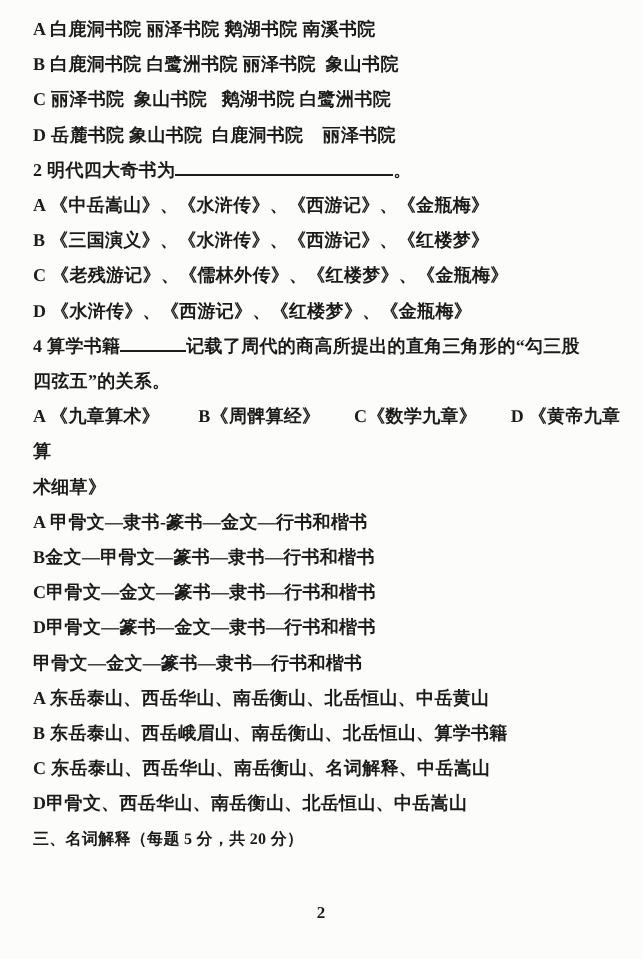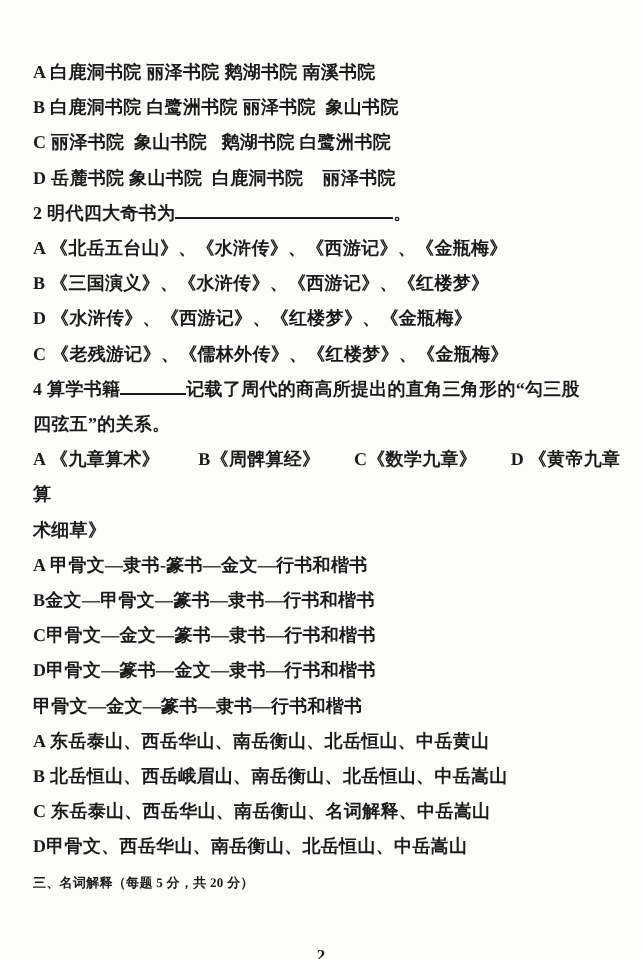--- a/index.html
+++ b/index.html
@@ -11,39 +11,38 @@
     width: 642px;
     height: 959px;
     background: #fcfcfa;
     color: #1b1b1b;
     font-family: "Liberation Serif", "DejaVu Serif", serif;
     overflow: hidden;
   }
   .page {
     position: absolute;
     inset: 0;
-    margin-top: 43px;
   }
   .content {
     position: absolute;
     left: 33px;
     top: 12px;
     right: 14px;
   }
   .line {
     font-size: 18px;
     line-height: 35.2px;
     font-weight: 600;
     letter-spacing: 0.3px;
     white-space: pre-wrap;
     text-rendering: geometricPrecision;
   }
   .line.bold {
     font-weight: 700;
-    font-size: 13px;
+    font-size: 16px;
   }
   .blank {
     display: inline-block;
     height: 0.95em;
     border-bottom: 2px solid #1b1b1b;
     vertical-align: baseline;
   }
   .page-number {
     position: absolute;
     left: 0;
@@ -57,33 +56,33 @@
 </head>
 <body>
 
 <div class="page">
   <div class="content" id="exam-body">
       <div class="line"><span>A 白鹿洞书院 丽泽书院 鹅湖书院 南溪书院</span></div>
       <div class="line"><span>B 白鹿洞书院 白鹭洲书院 丽泽书院  象山书院</span></div>
       <div class="line"><span>C 丽泽书院  象山书院   鹅湖书院 白鹭洲书院</span></div>
       <div class="line"><span>D 岳麓书院 象山书院  白鹿洞书院    丽泽书院</span></div>
       <div class="line"><span>2 明代四大奇书为</span><span class="blank" style="width: 218px;"></span><span>。</span></div>
-      <div class="line"><span>A 《北岳五台山》、《水浒传》、《西游记》、《金瓶梅》</span></div>
+      <div class="line"><span>A 《中岳嵩山》、《水浒传》、《西游记》、《金瓶梅》</span></div>
       <div class="line"><span>B 《三国演义》、《水浒传》、《西游记》、《红楼梦》</span></div>
+      <div class="line"><span>C 《老残游记》、《儒林外传》、《红楼梦》、《金瓶梅》</span></div>
       <div class="line"><span>D 《水浒传》、《西游记》、《红楼梦》、《金瓶梅》</span></div>
-      <div class="line"><span>C 《老残游记》、《儒林外传》、《红楼梦》、《金瓶梅》</span></div>
       <div class="line"><span>4 算学书籍</span><span class="blank" style="width: 66px;"></span><span>记载了周代的商高所提出的直角三角形的“勾三股</span></div>
       <div class="line"><span>四弦五”的关系。</span></div>
       <div class="line"><span>A 《九章算术》        B《周髀算经》       C《数学九章》       D 《黄帝九章算</span></div>
       <div class="line"><span>术细草》</span></div>
       <div class="line"><span>A 甲骨文—隶书-篆书—金文—行书和楷书</span></div>
       <div class="line"><span>B金文—甲骨文—篆书—隶书—行书和楷书</span></div>
       <div class="line"><span>C甲骨文—金文—篆书—隶书—行书和楷书</span></div>
       <div class="line"><span>D甲骨文—篆书—金文—隶书—行书和楷书</span></div>
       <div class="line"><span>甲骨文—金文—篆书—隶书—行书和楷书</span></div>
       <div class="line"><span>A 东岳泰山、西岳华山、南岳衡山、北岳恒山、中岳黄山</span></div>
-      <div class="line"><span>B 北岳恒山、西岳峨眉山、南岳衡山、北岳恒山、中岳嵩山</span></div>
+      <div class="line"><span>B 东岳泰山、西岳峨眉山、南岳衡山、北岳恒山、算学书籍</span></div>
       <div class="line"><span>C 东岳泰山、西岳华山、南岳衡山、名词解释、中岳嵩山</span></div>
       <div class="line"><span>D甲骨文、西岳华山、南岳衡山、北岳恒山、中岳嵩山</span></div>
       <div class="line bold"><span>三、名词解释（每题 5 分，共 20 分）</span></div>
     </div>
   <div class="page-number">2</div>
 </div>
 
 </body></html>

